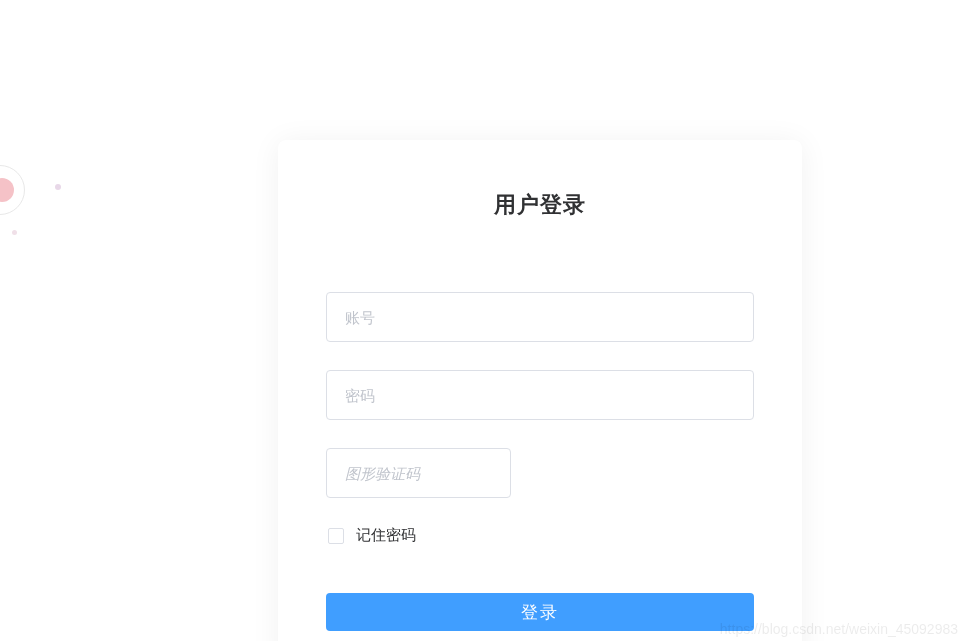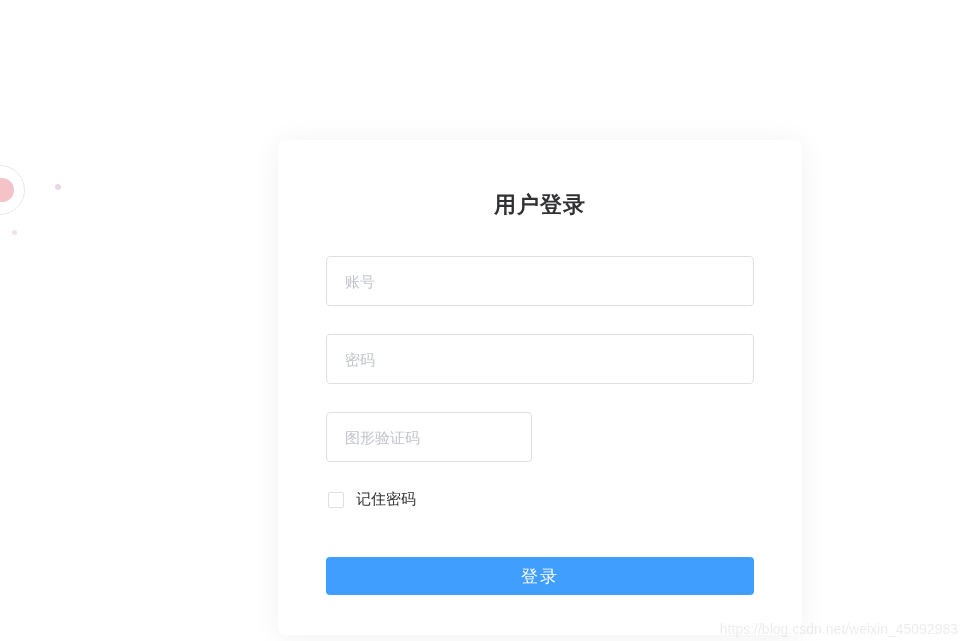--- a/index.html
+++ b/index.html
@@ -67,21 +67,21 @@
       border-radius: 8px;
       box-shadow: 0 2px 30px rgba(0, 0, 0, 0.06);
       padding: 50px 48px 40px 48px;
     }
     
     .login-title {
       text-align: center;
       font-size: 22px;
       font-weight: 700;
       color: #303133;
-      margin-bottom: 36px;
+      margin-bottom: 72px;
       letter-spacing: 1px;
     }
     
     .form-input {
       width: 100%;
       height: 50px;
       border: 1px solid #dcdfe6;
       border-radius: 4px;
       padding: 16px 18px;
       font-size: 15px;
@@ -89,22 +89,23 @@
       outline: none;
       margin-bottom: 28px;
       background: #fff;
     }
     
     .form-input::placeholder {
       color: #c0c4cc;
     }
     
     .captcha-input {
-      width: 206px;
+      width: 185px;
       margin-bottom: 28px;
+      font-style: italic;
     }
     
     .remember-row {
       display: flex;
       align-items: center;
       margin-bottom: 48px;
       padding-left: 2px;
     }
     
     .checkbox {

